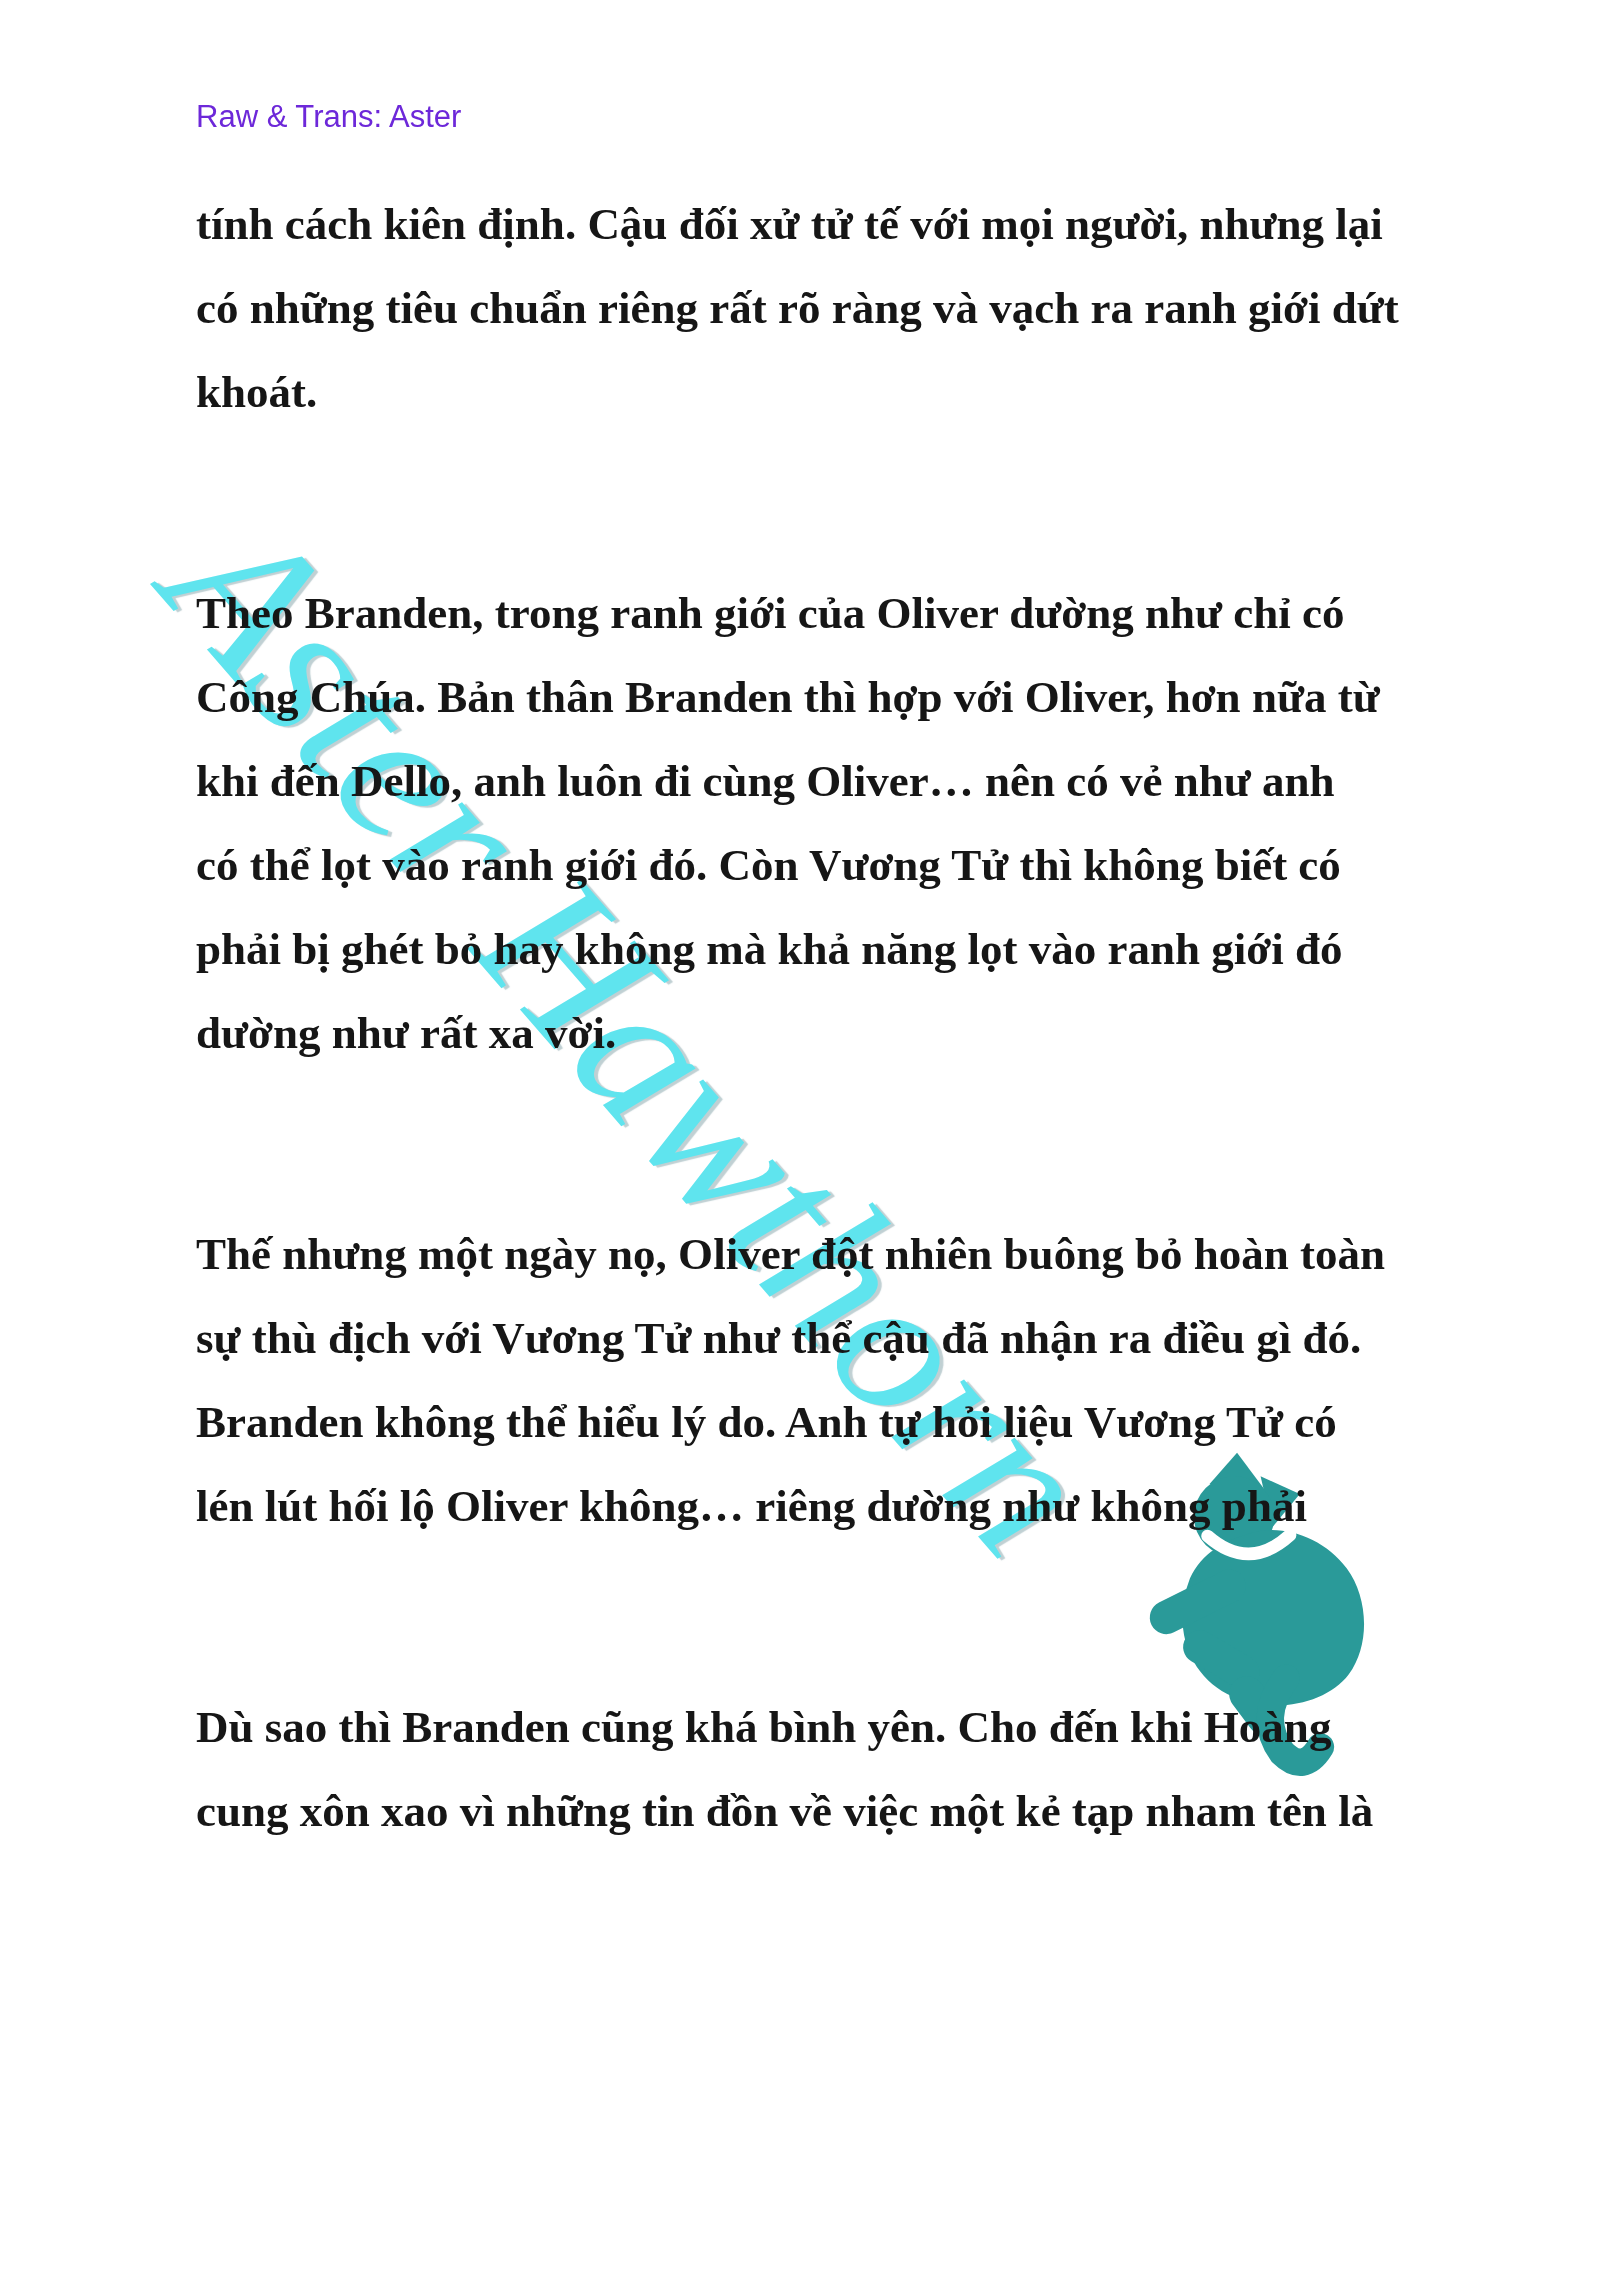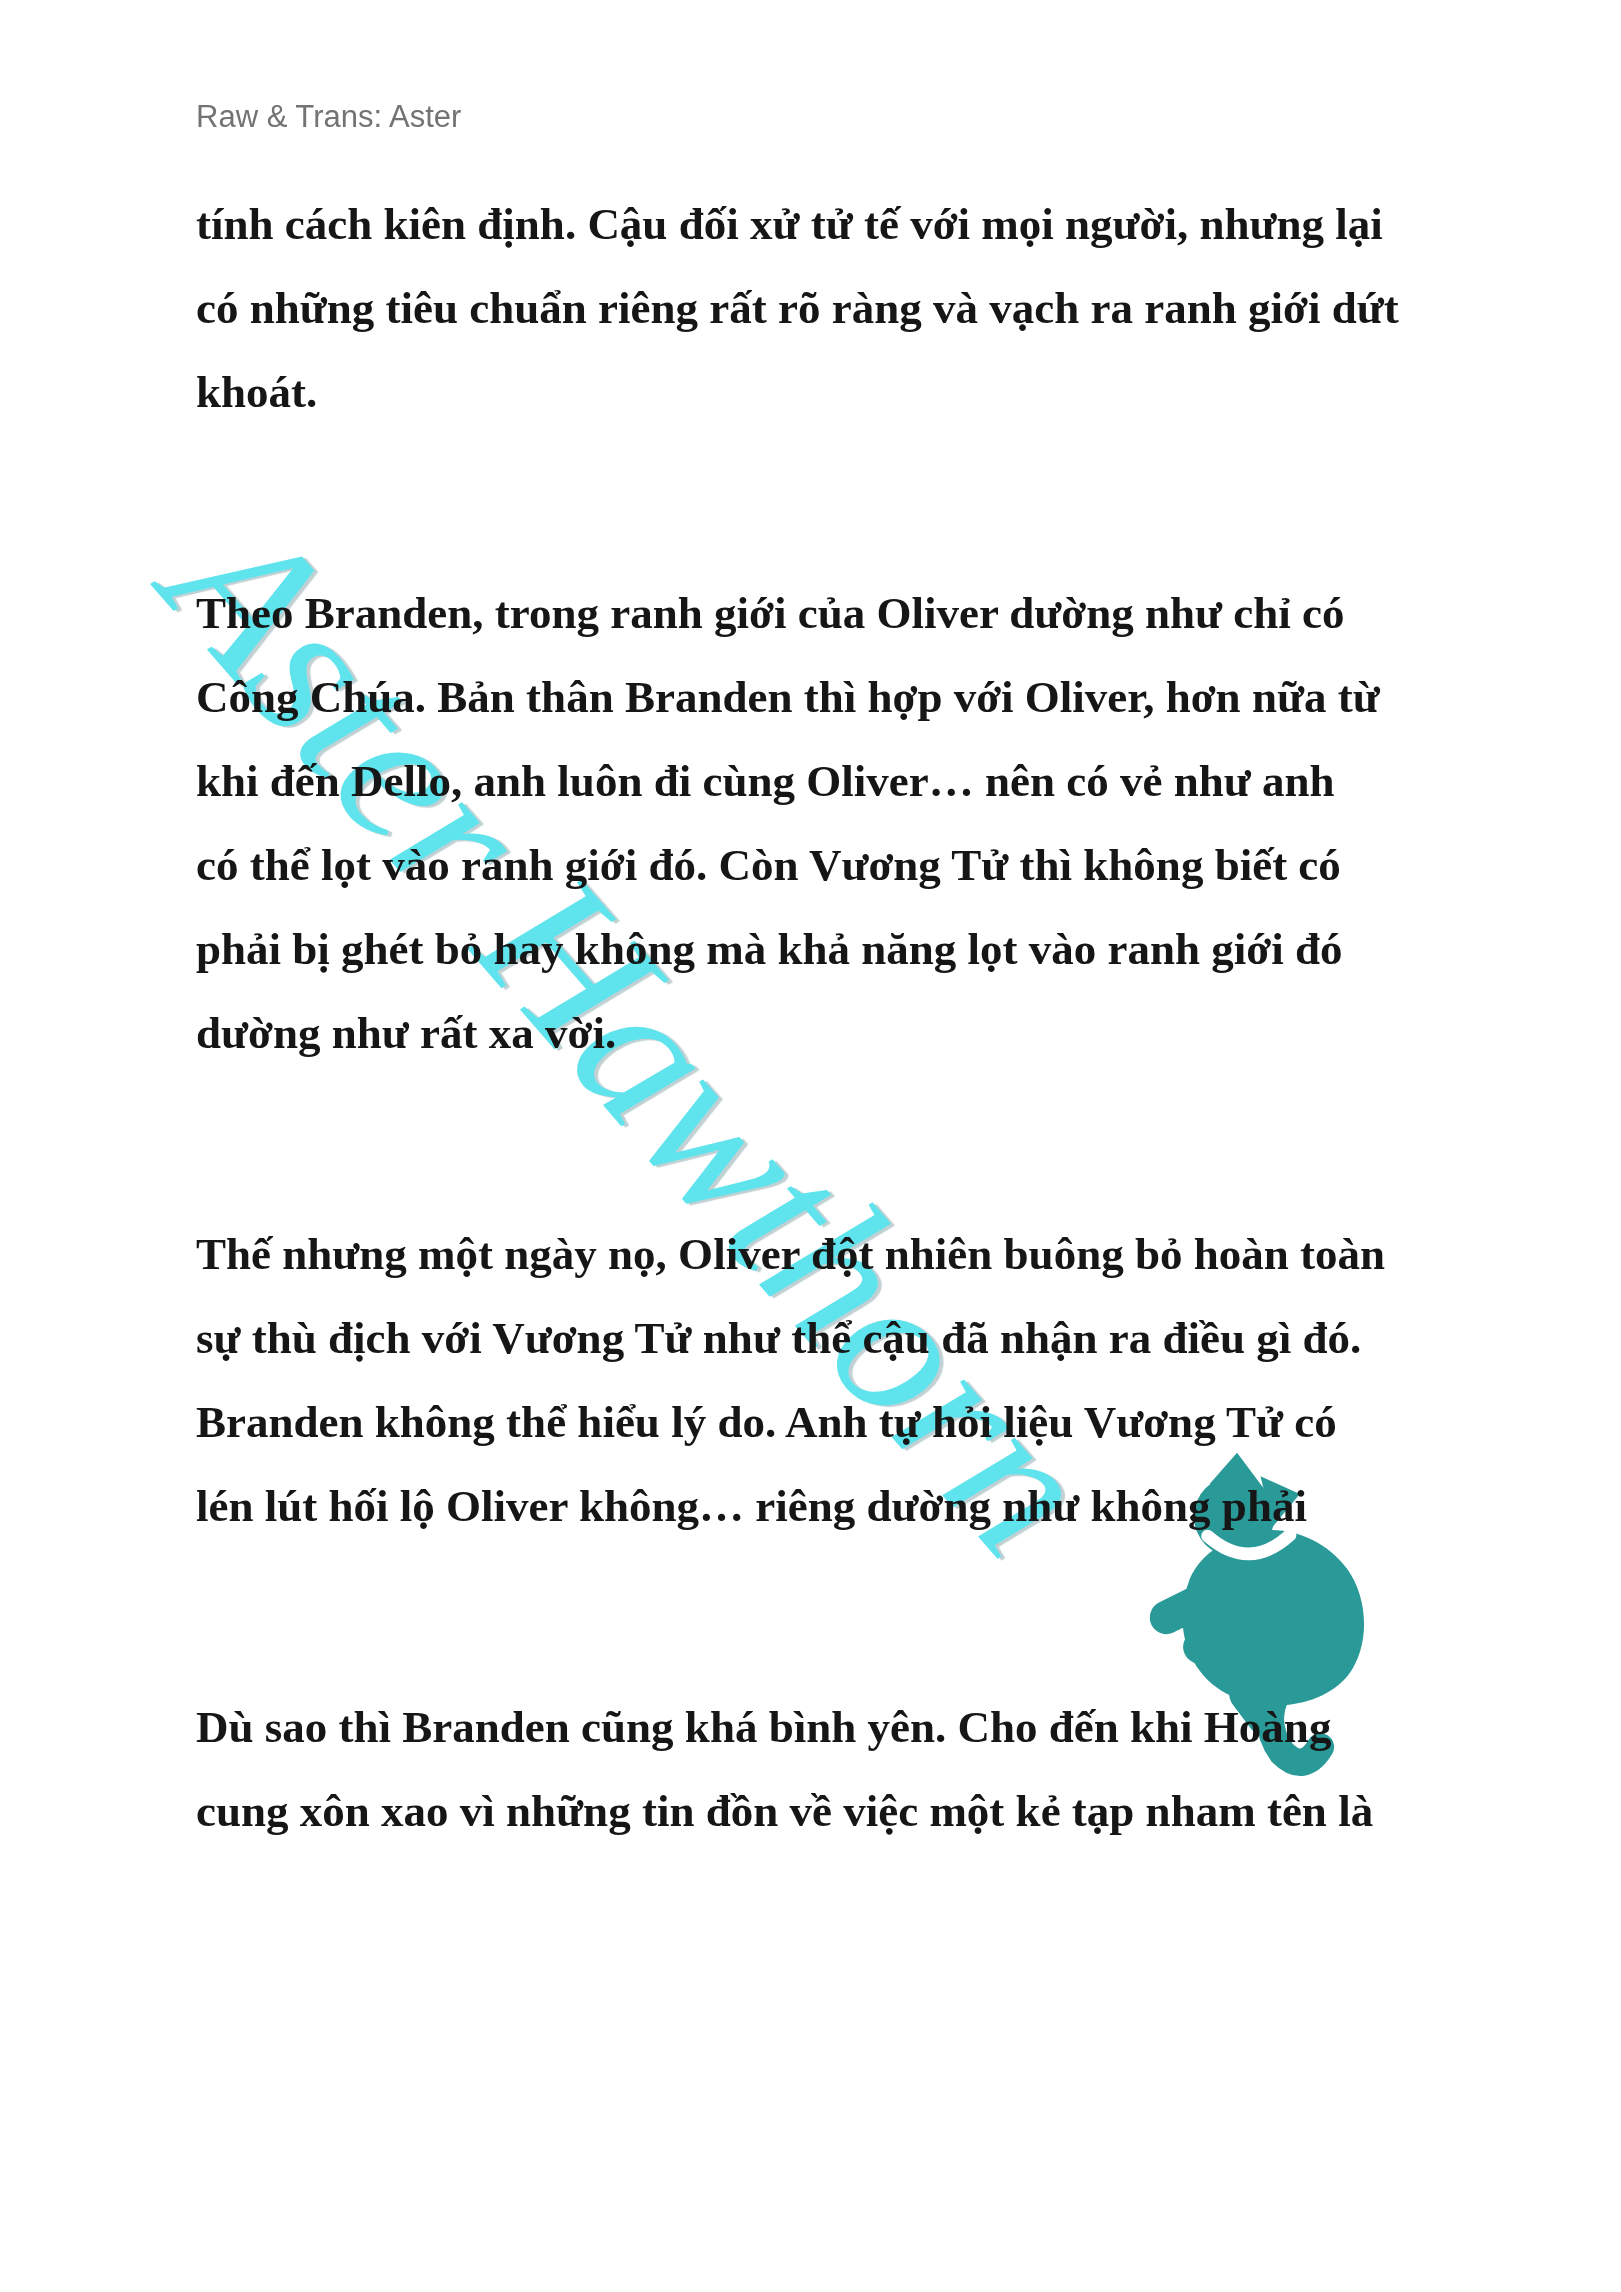--- a/index.html
+++ b/index.html
@@ -11,21 +11,21 @@
     overflow: hidden;
     font-family: "Liberation Serif", serif;
   }
   .page-header {
     position: absolute;
     left: 196px;
     top: 98px;
     font-family: "Liberation Sans", sans-serif;
     font-size: 31px;
     line-height: 37px;
-    color: #737373;
+    color: #6d28d9;
     z-index: 3;
     white-space: nowrap;
   }
   .watermark {
     position: absolute;
     left: 284px;
     top: 482px;
     transform: rotate(49deg);
     transform-origin: 0 0;
     font-family: "Liberation Serif", serif;

